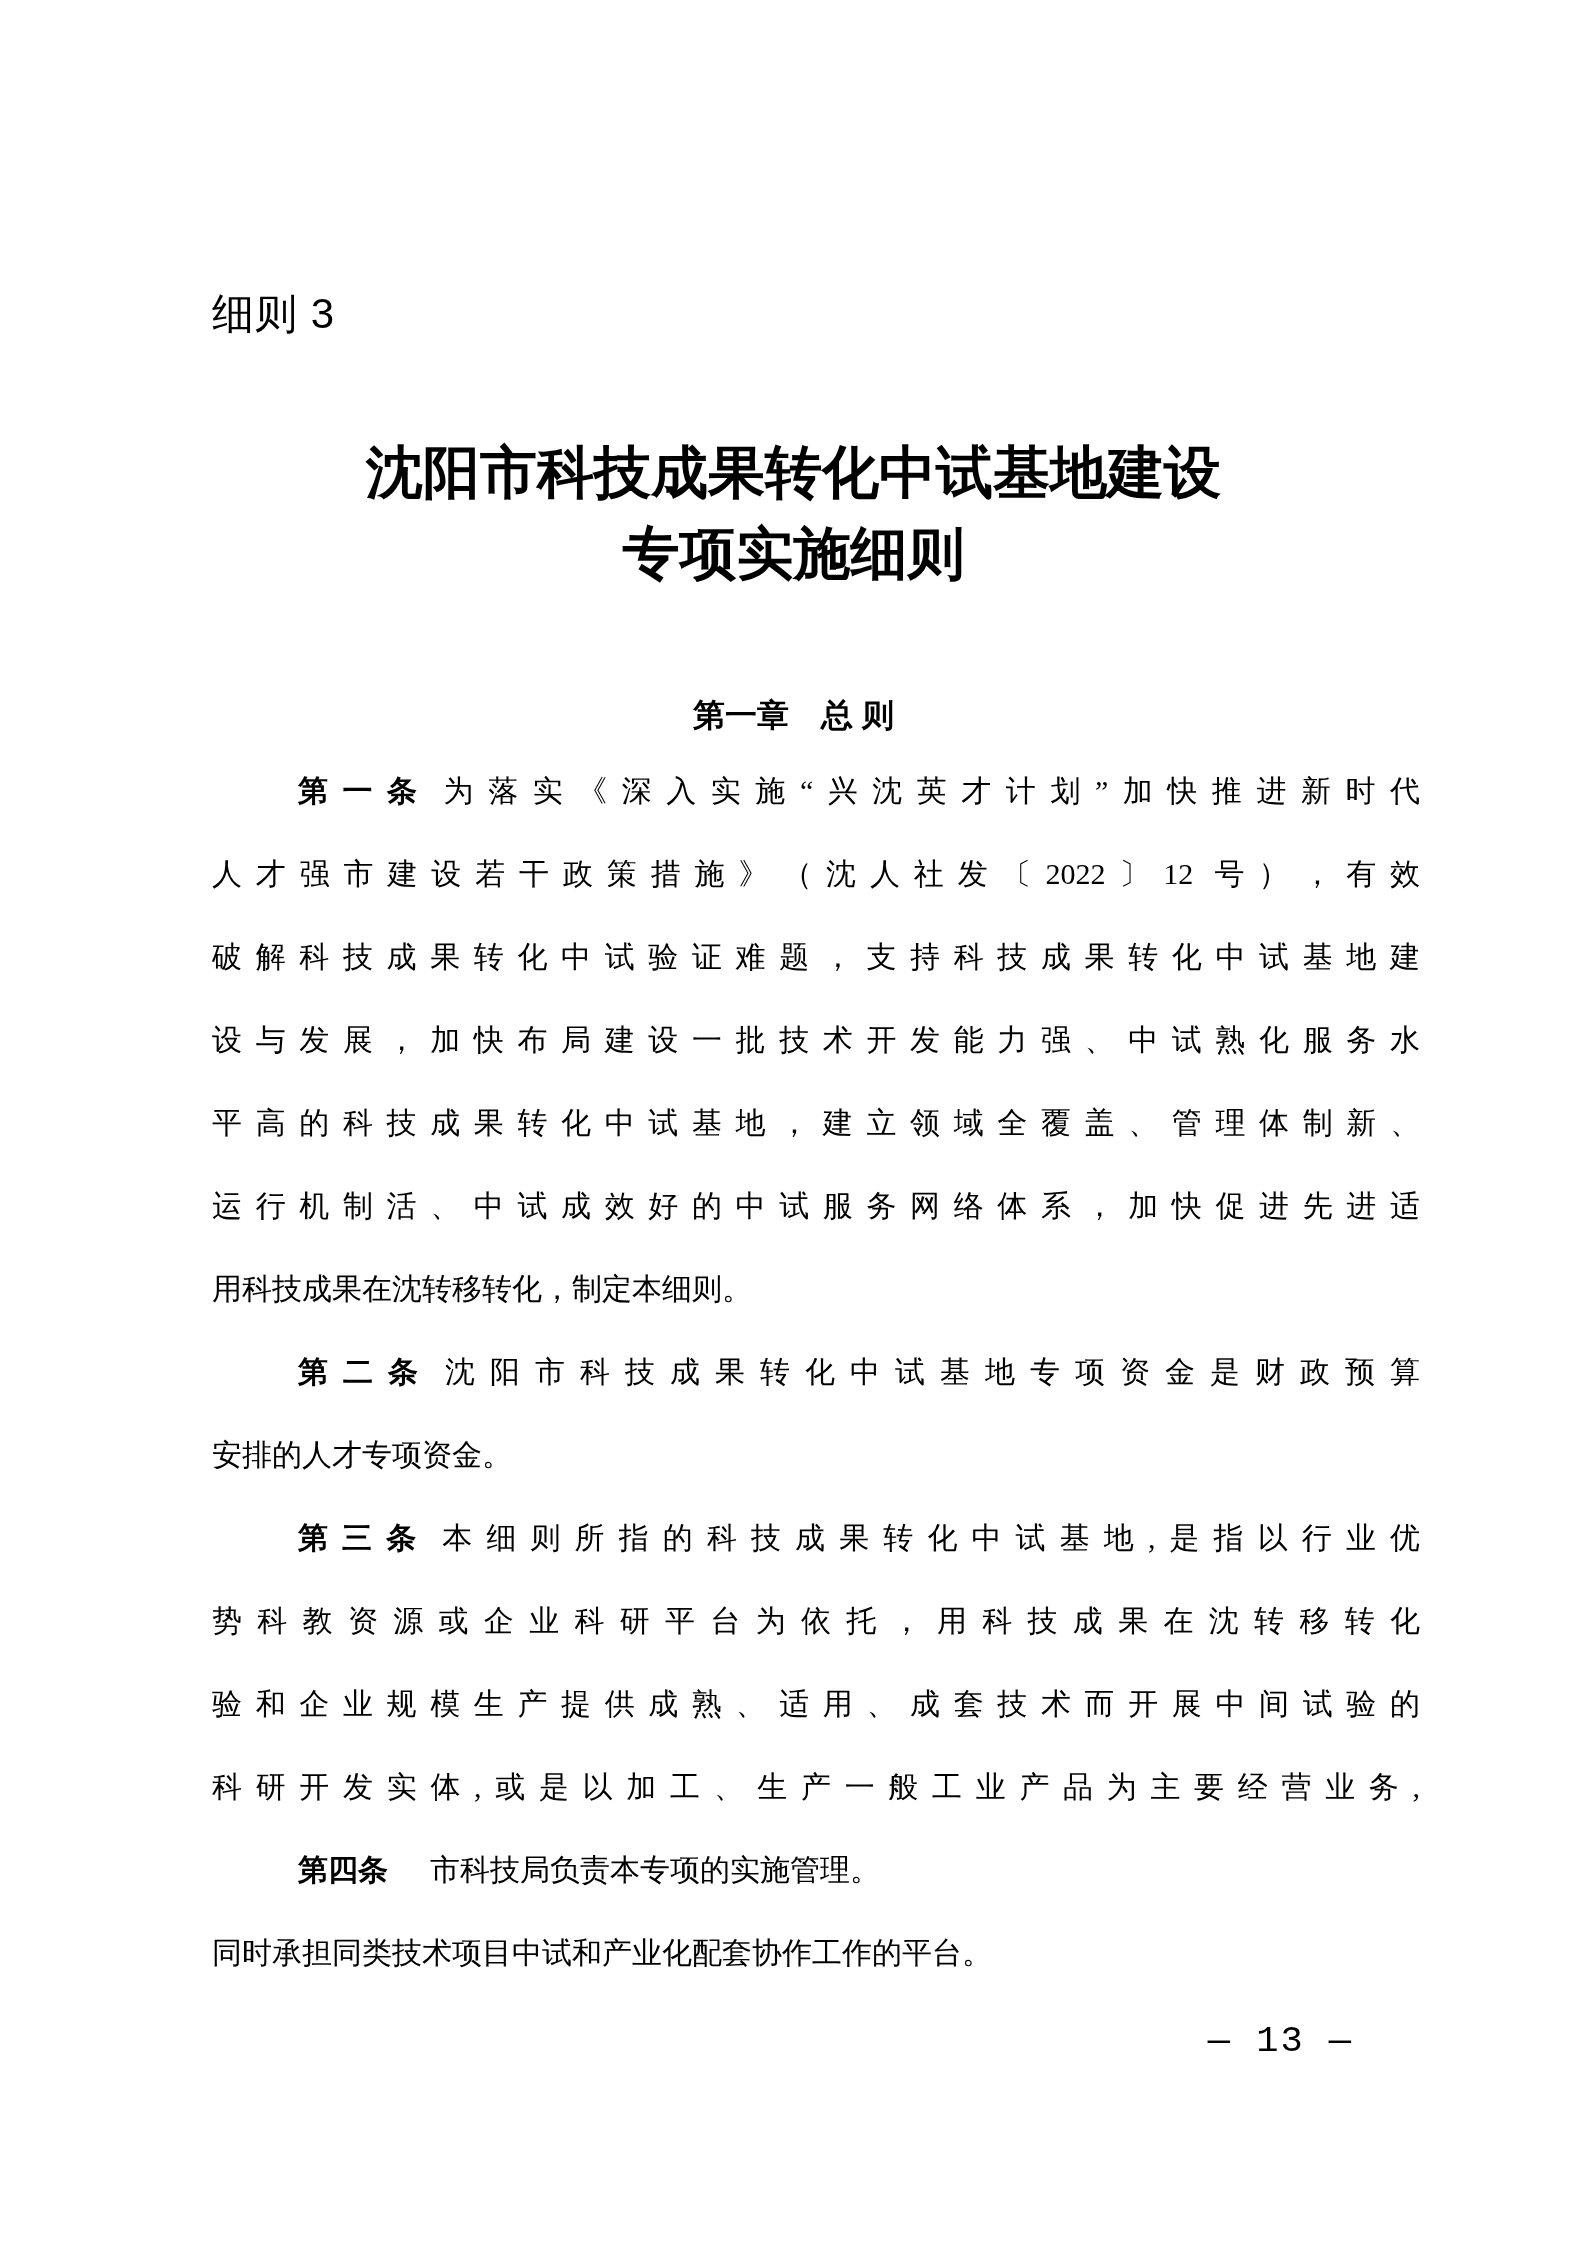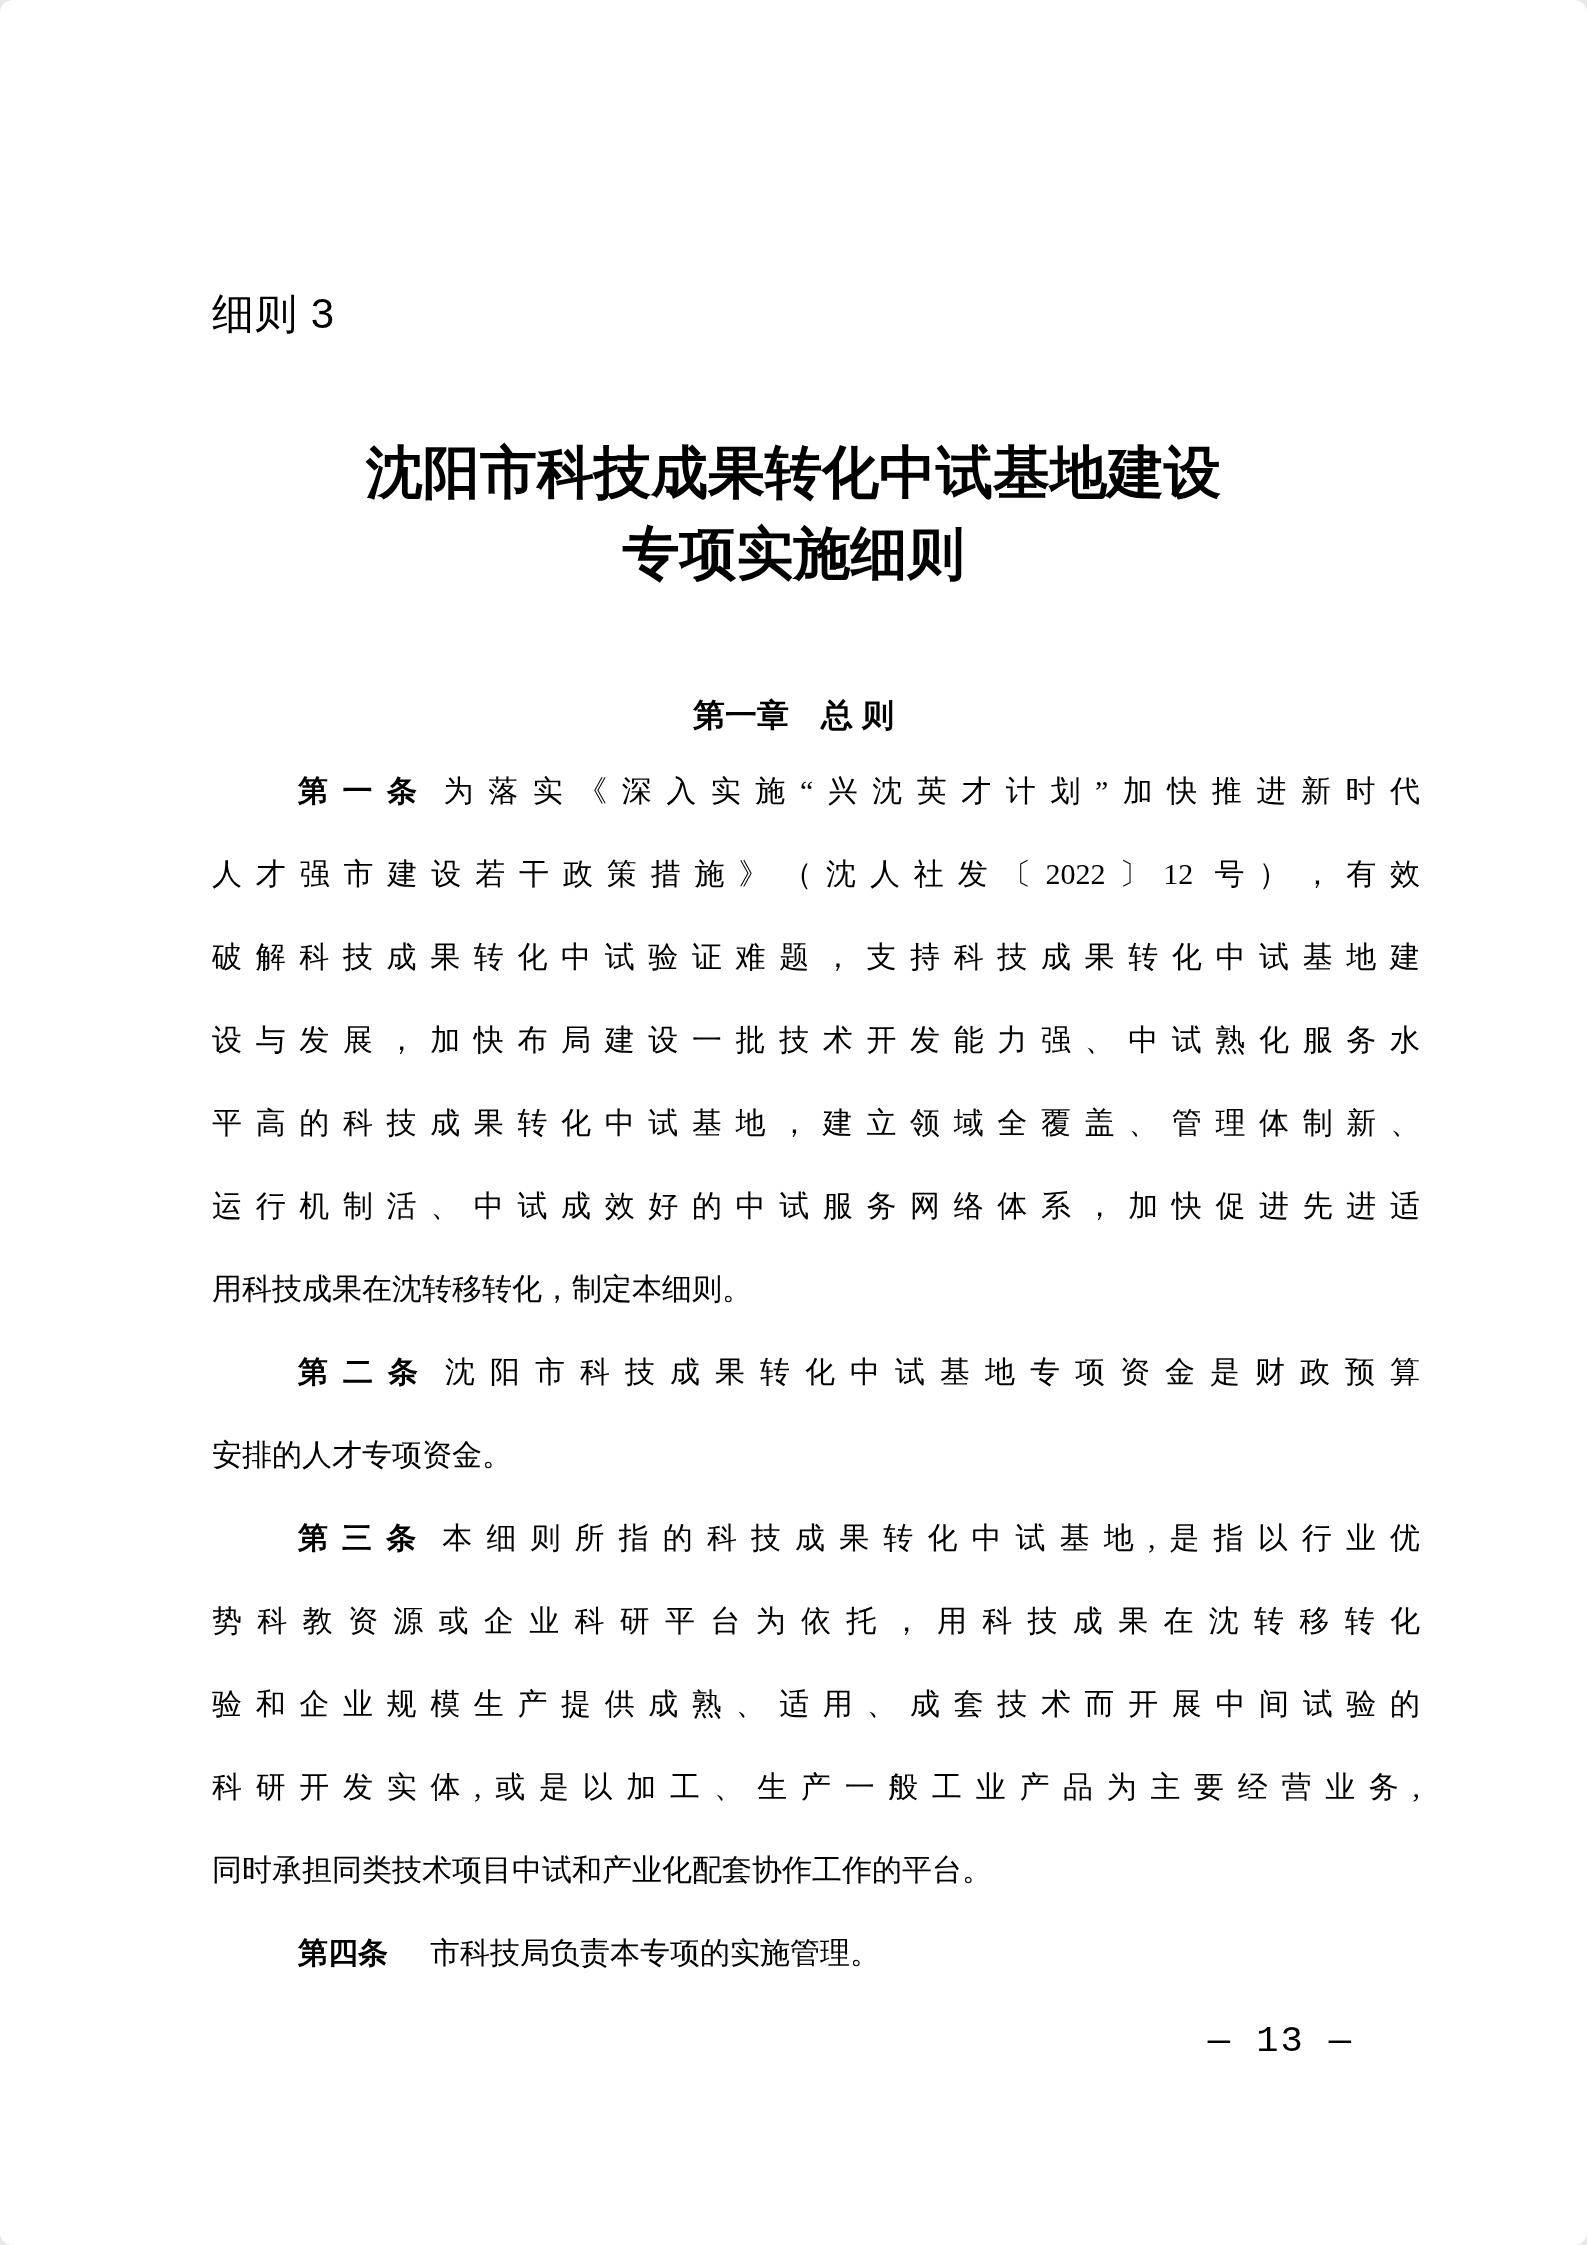--- a/index.html
+++ b/index.html
@@ -5,21 +5,20 @@
   html,body { margin:0; padding:0; background:#e8e8e8; }
   .page {
     position: relative;
     width: 1587px;
     height: 2245px;
     margin: 0 auto;
     background: #ffffff;
     color: #000000;
     font-family: "Liberation Serif", "DejaVu Serif", serif;
     overflow: hidden;
-    border-radius: 13px;
   }
   .doc-label {
     position: absolute;
     top: 288px;
     left: 212px;
     font-family: "Liberation Sans", "DejaVu Sans", sans-serif;
     font-size: 42px;
     line-height: 52px;
     letter-spacing: 1px;
   }
@@ -96,19 +95,19 @@
       <div class="line just">设与发展，加快布局建设一批技术开发能力强、中试熟化服务水</div>
       <div class="line just">平高的科技成果转化中试基地，建立领域全覆盖、管理体制新、</div>
       <div class="line just">运行机制活、中试成效好的中试服务网络体系，加快促进先进适</div>
       <div class="line">用科技成果在沈转移转化，制定本细则。</div>
       <div class="line just first"><b class="lbl">第二条</b>沈阳市科技成果转化中试基地专项资金是财政预算</div>
       <div class="line">安排的人才专项资金。</div>
       <div class="line just first"><b class="lbl">第三条</b>本细则所指的科技成果转化中试基地,是指以行业优</div>
       <div class="line just">势科教资源或企业科研平台为依托，用科技成果在沈转移转化</div>
       <div class="line just">验和企业规模生产提供成熟、适用、成套技术而开展中间试验的</div>
       <div class="line just">科研开发实体,或是以加工、生产一般工业产品为主要经营业务,</div>
+      <div class="line first"><b class="lbl">第四条</b>　市科技局负责本专项的实施管理。</div>
       <div class="line">同时承担同类技术项目中试和产业化配套协作工作的平台。</div>
-      <div class="line first"><b class="lbl">第四条</b>　市科技局负责本专项的实施管理。</div>
     </div>
 
   <div class="footer">— 13 —</div>
 
 </div>
 
 </body></html>

